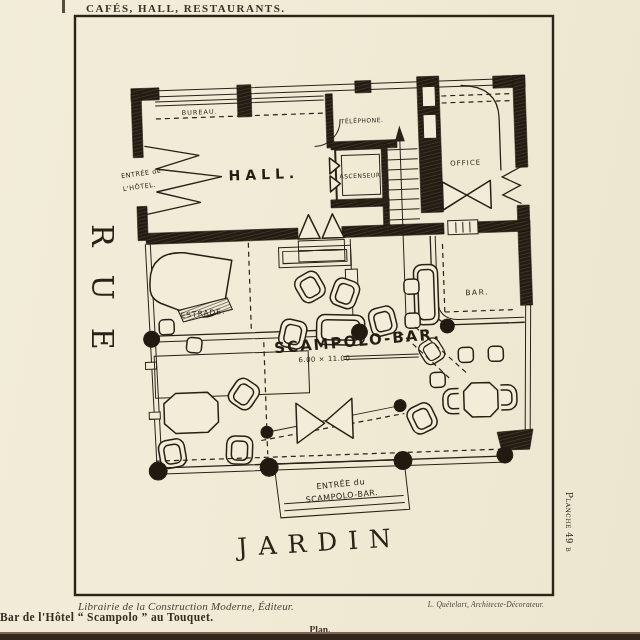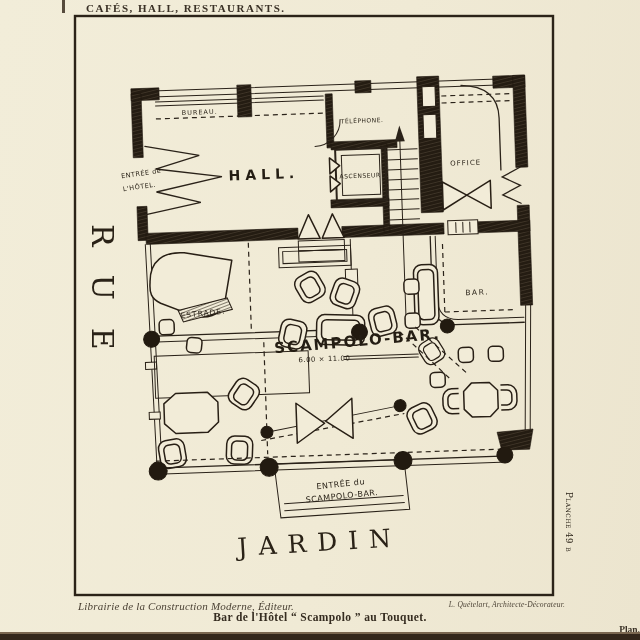--- a/index.html
+++ b/index.html
@@ -11,28 +11,28 @@
   .abs{position:absolute}
   .header{
     left:86px;top:2px;font-size:11px;font-weight:bold;letter-spacing:1.5px;
     color:#3a3126;
   }
   .corner-mark{left:62px;top:0;width:3px;height:13px;background:#564b3c}
   .footer-left{
     left:78px;top:600px;font-size:11px;font-style:italic;color:#4c4336;letter-spacing:.2px;
   }
   .footer-right{
-    right:75px;top:600px;font-size:7.5px;font-style:italic;color:#4c4336;letter-spacing:.2px;
+    right:96px;top:600px;font-size:7.5px;font-style:italic;color:#4c4336;letter-spacing:.2px;
   }
   .caption-title{
-    left:0;right:0;top:611px;text-align:center;font-size:11.5px;font-weight:bold;
+    left:0;right:0;top:611px;text-align:left;font-size:11.5px;font-weight:bold;
     color:#352c20;letter-spacing:.4px;
   }
   .caption-sub{
-    left:0;right:0;top:625px;text-align:right;font-size:9.5px;font-weight:bold;color:#3a3126;
+    left:0;right:0;top:625px;text-align:center;font-size:9.5px;font-weight:bold;color:#3a3126;
   }
   .bottom-strip{
     left:0;top:632px;width:640px;height:8px;background:#33271b;border-top:2px solid #7a6750;
   }
   svg{position:absolute;left:0;top:0}
   
   .wall{fill:url(#wp);stroke:#1d160d;stroke-width:.6}
   .ln{fill:none;stroke:#2a2219;stroke-width:1.3;stroke-linecap:round}
   .lnt{fill:none;stroke:#2a2219;stroke-width:1;stroke-linecap:round}
   .dash{fill:none;stroke:#2a2219;stroke-width:1.2;stroke-dasharray:5 4}

